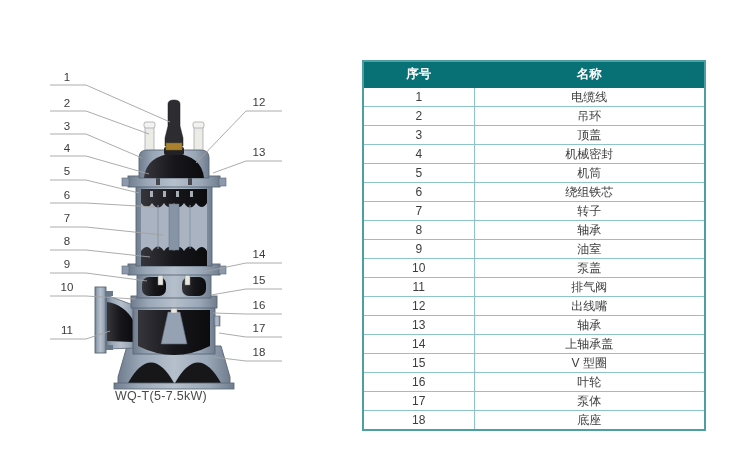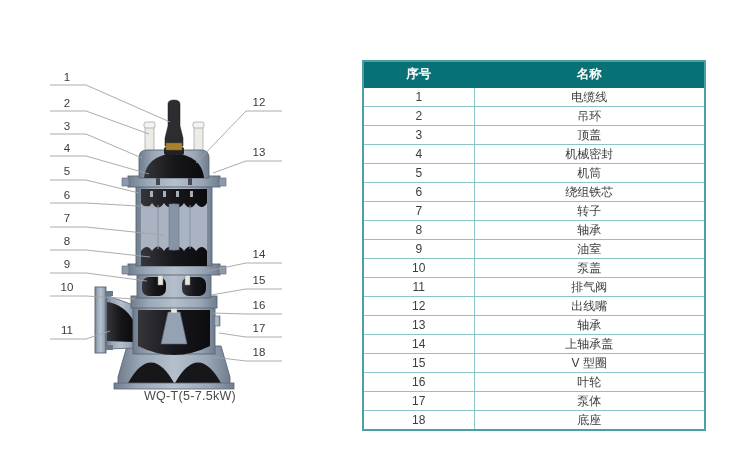--- a/index.html
+++ b/index.html
@@ -12,21 +12,21 @@
     width:750px;height:461px;position:relative;overflow:hidden;
     background:#ffffff;font-family:"Liberation Sans",sans-serif;
   }
   .stage{position:absolute;inset:0;}
   #diagram{position:absolute;left:0;top:0;}
   .callout{
     position:absolute;width:24px;text-align:center;
     font-size:11.5px;color:#3b3b3b;line-height:14px;
   }
   .caption{
-    position:absolute;left:115px;top:389px;width:150px;text-align:center;
+    position:absolute;left:115px;top:389px;width:150px;
     font-size:12.5px;color:#4a4a4a;letter-spacing:.3px;
   }
   table.parts{
     position:absolute;left:362px;top:60px;width:344px;
     border-collapse:collapse;table-layout:fixed;
     border:2px solid var(--table-border);
   }
   table.parts col.c-no{width:111px;}
   table.parts th{
     background:var(--header-bg);color:#ffffff;font-size:12.5px;font-weight:bold;

